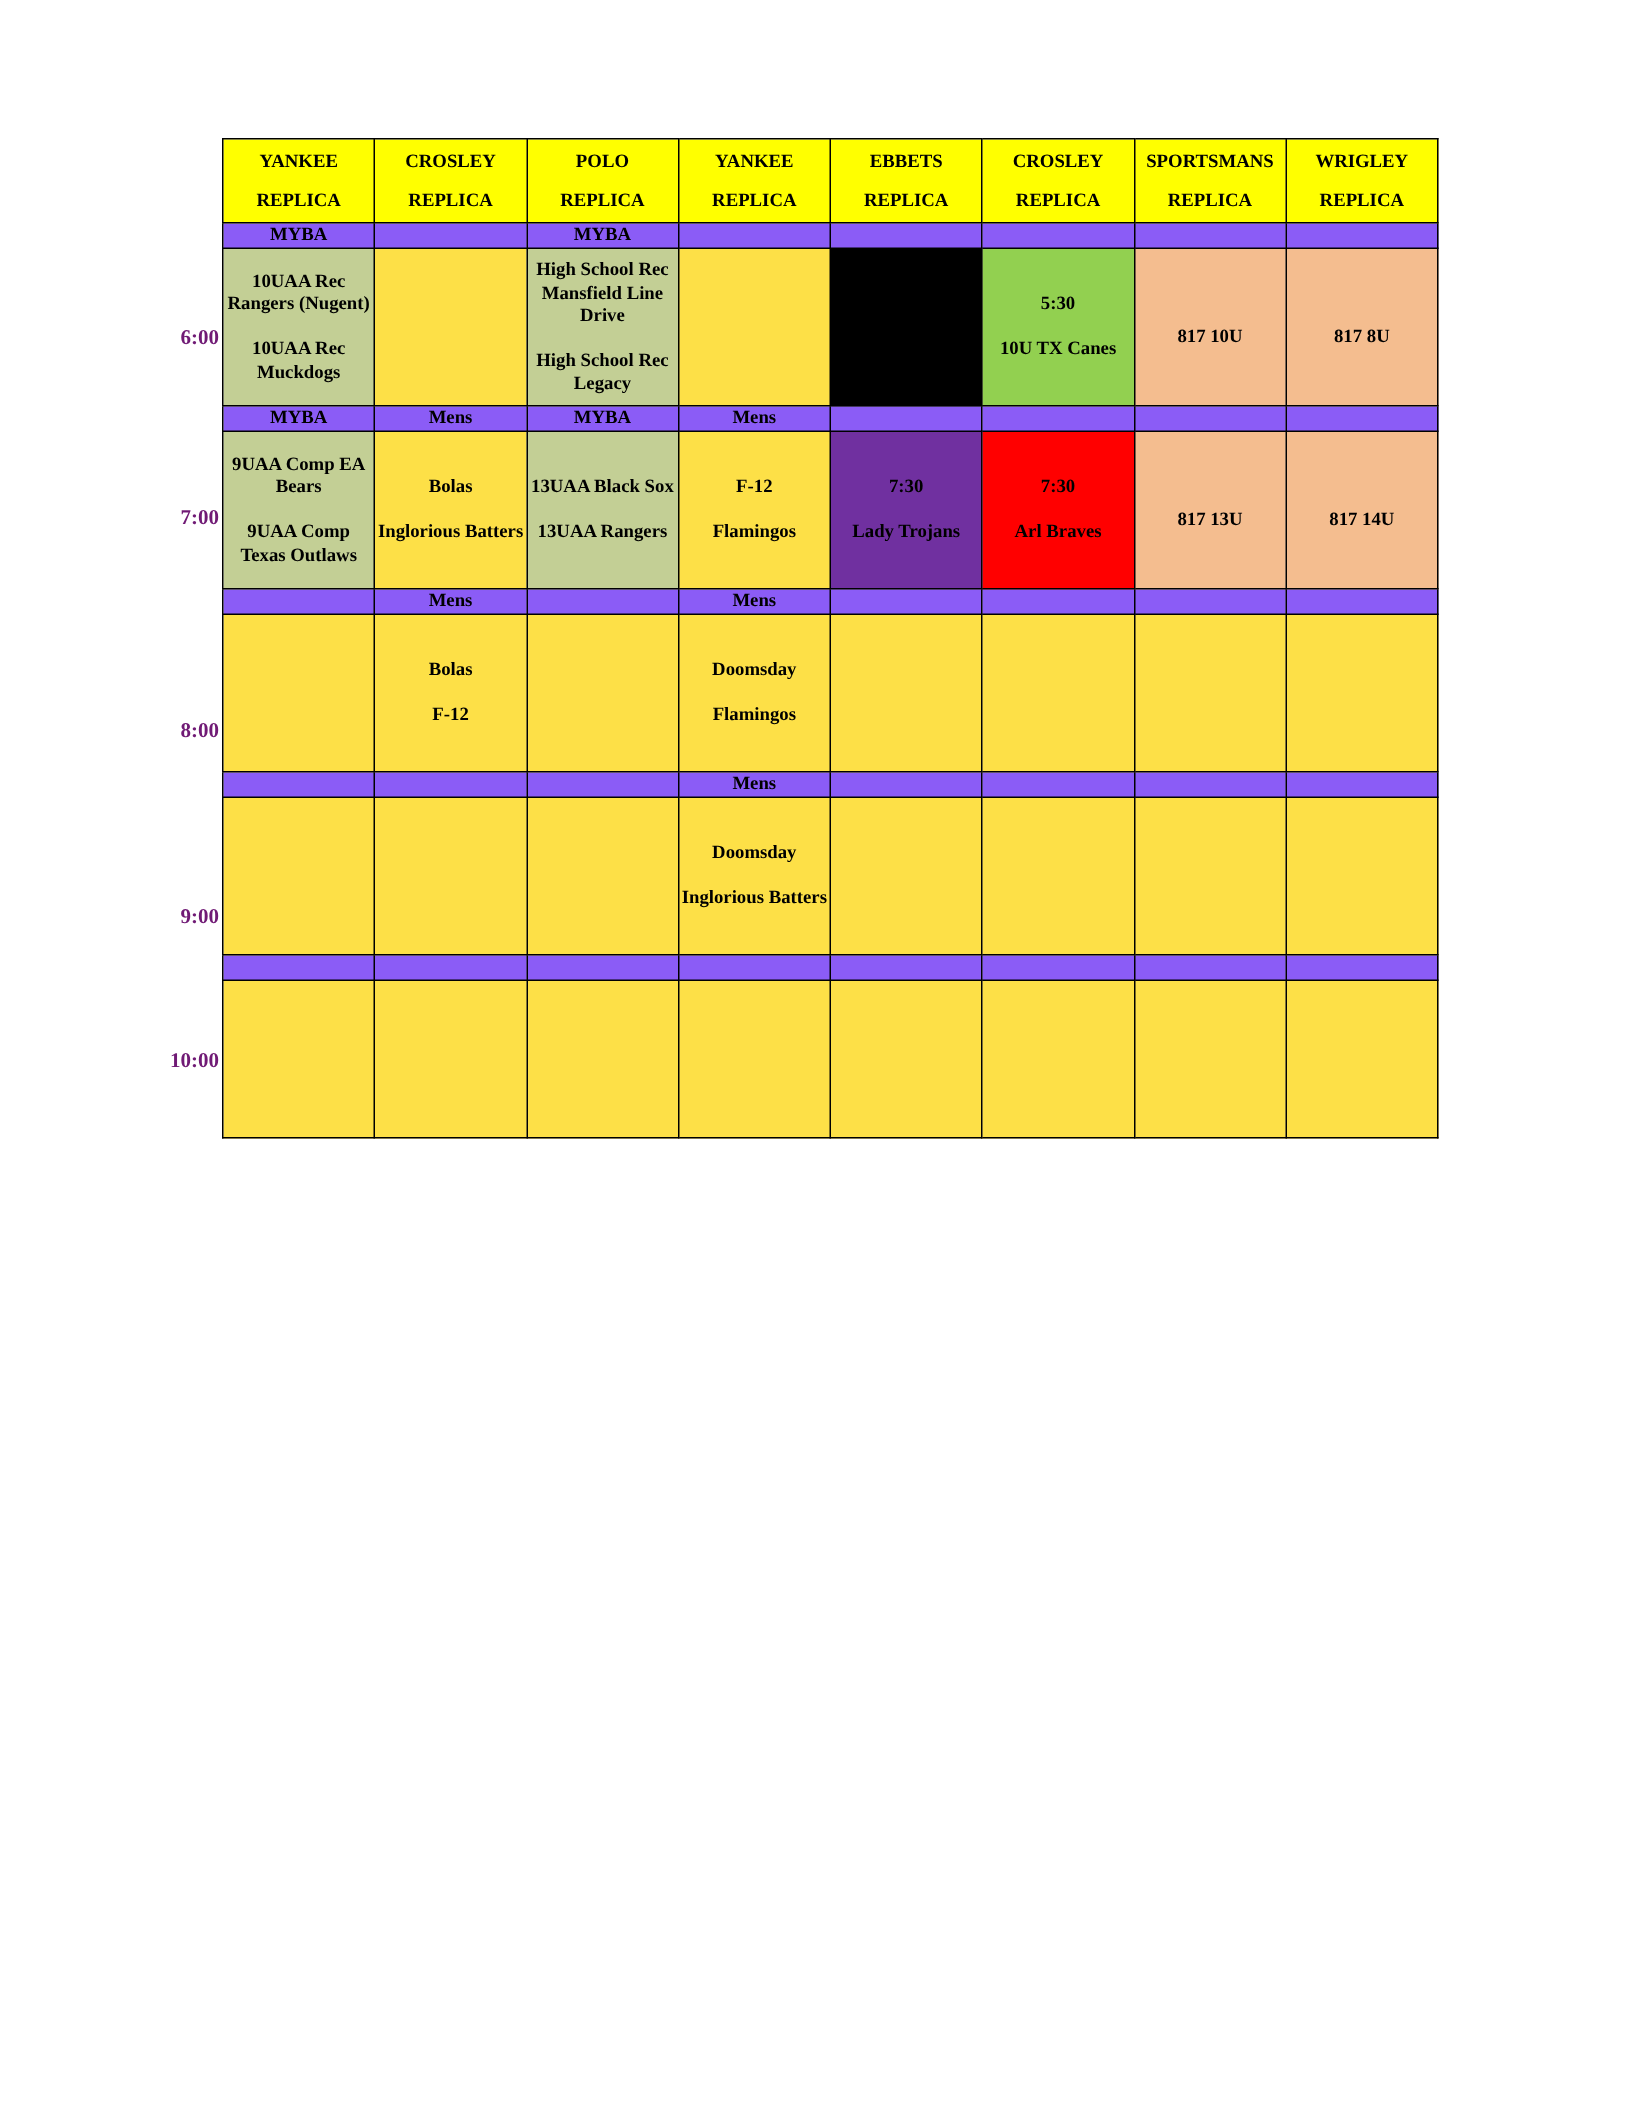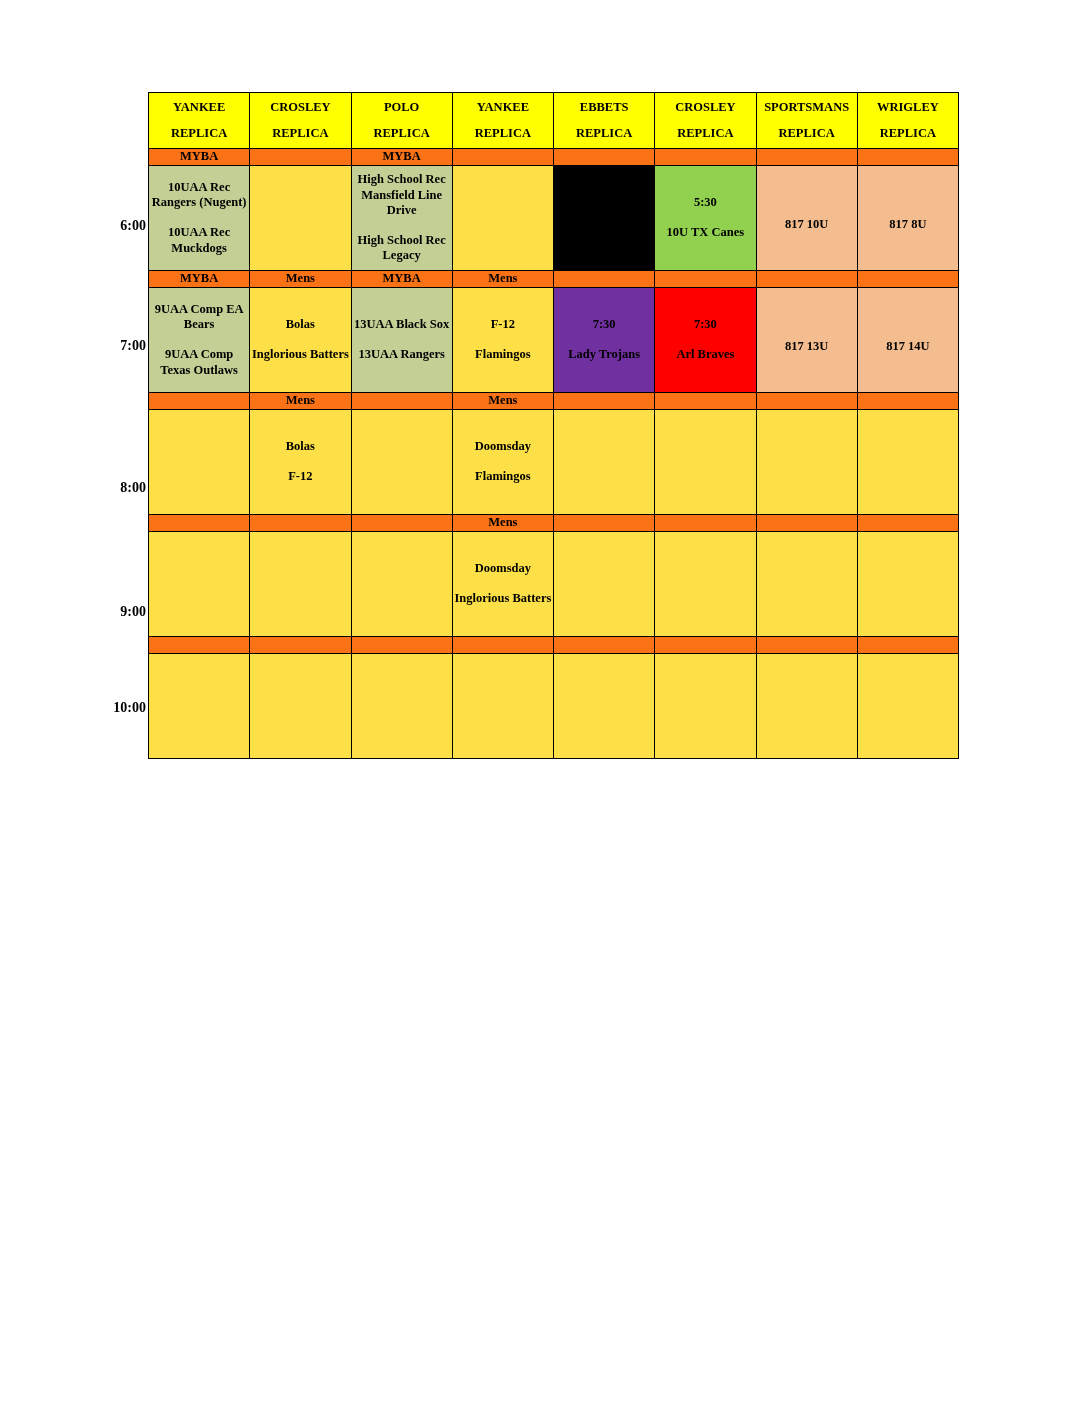--- a/index.html
+++ b/index.html
@@ -52,21 +52,21 @@
   .head-row td {
     background: #ffff00;
     height: 55px;
     font-size: 12.5px;
     padding: 2px 1px;
   }
   .head-row .hl1 { display: block; }
   .head-row .hl2 { display: block; margin-top: 10px; }
 
   .band-row td {
-    background: #f97316;
+    background: #8b5cf6;
     height: 16px;
     font-size: 12.5px;
     font-weight: bold;
     text-align: center;
   }
 
   .slot-row td {
     height: 104px;
     padding: 2px 2px;
   }
@@ -105,21 +105,21 @@
     top: 92px;
     width: 66px;
   }
   .time-label {
     position: absolute;
     width: 66px;
     text-align: right;
     font-family: "Liberation Serif", serif;
     font-weight: bold;
     font-size: 14px;
-    color: #000000;
+    color: #701a75;
   }
 </style>
 </head>
 <body>
 
 <div class="sheet">
 
   <div class="time-labels">
     <div class="time-label" style="top:126px;">6:00</div>
     <div class="time-label" style="top:246px;">7:00</div>

